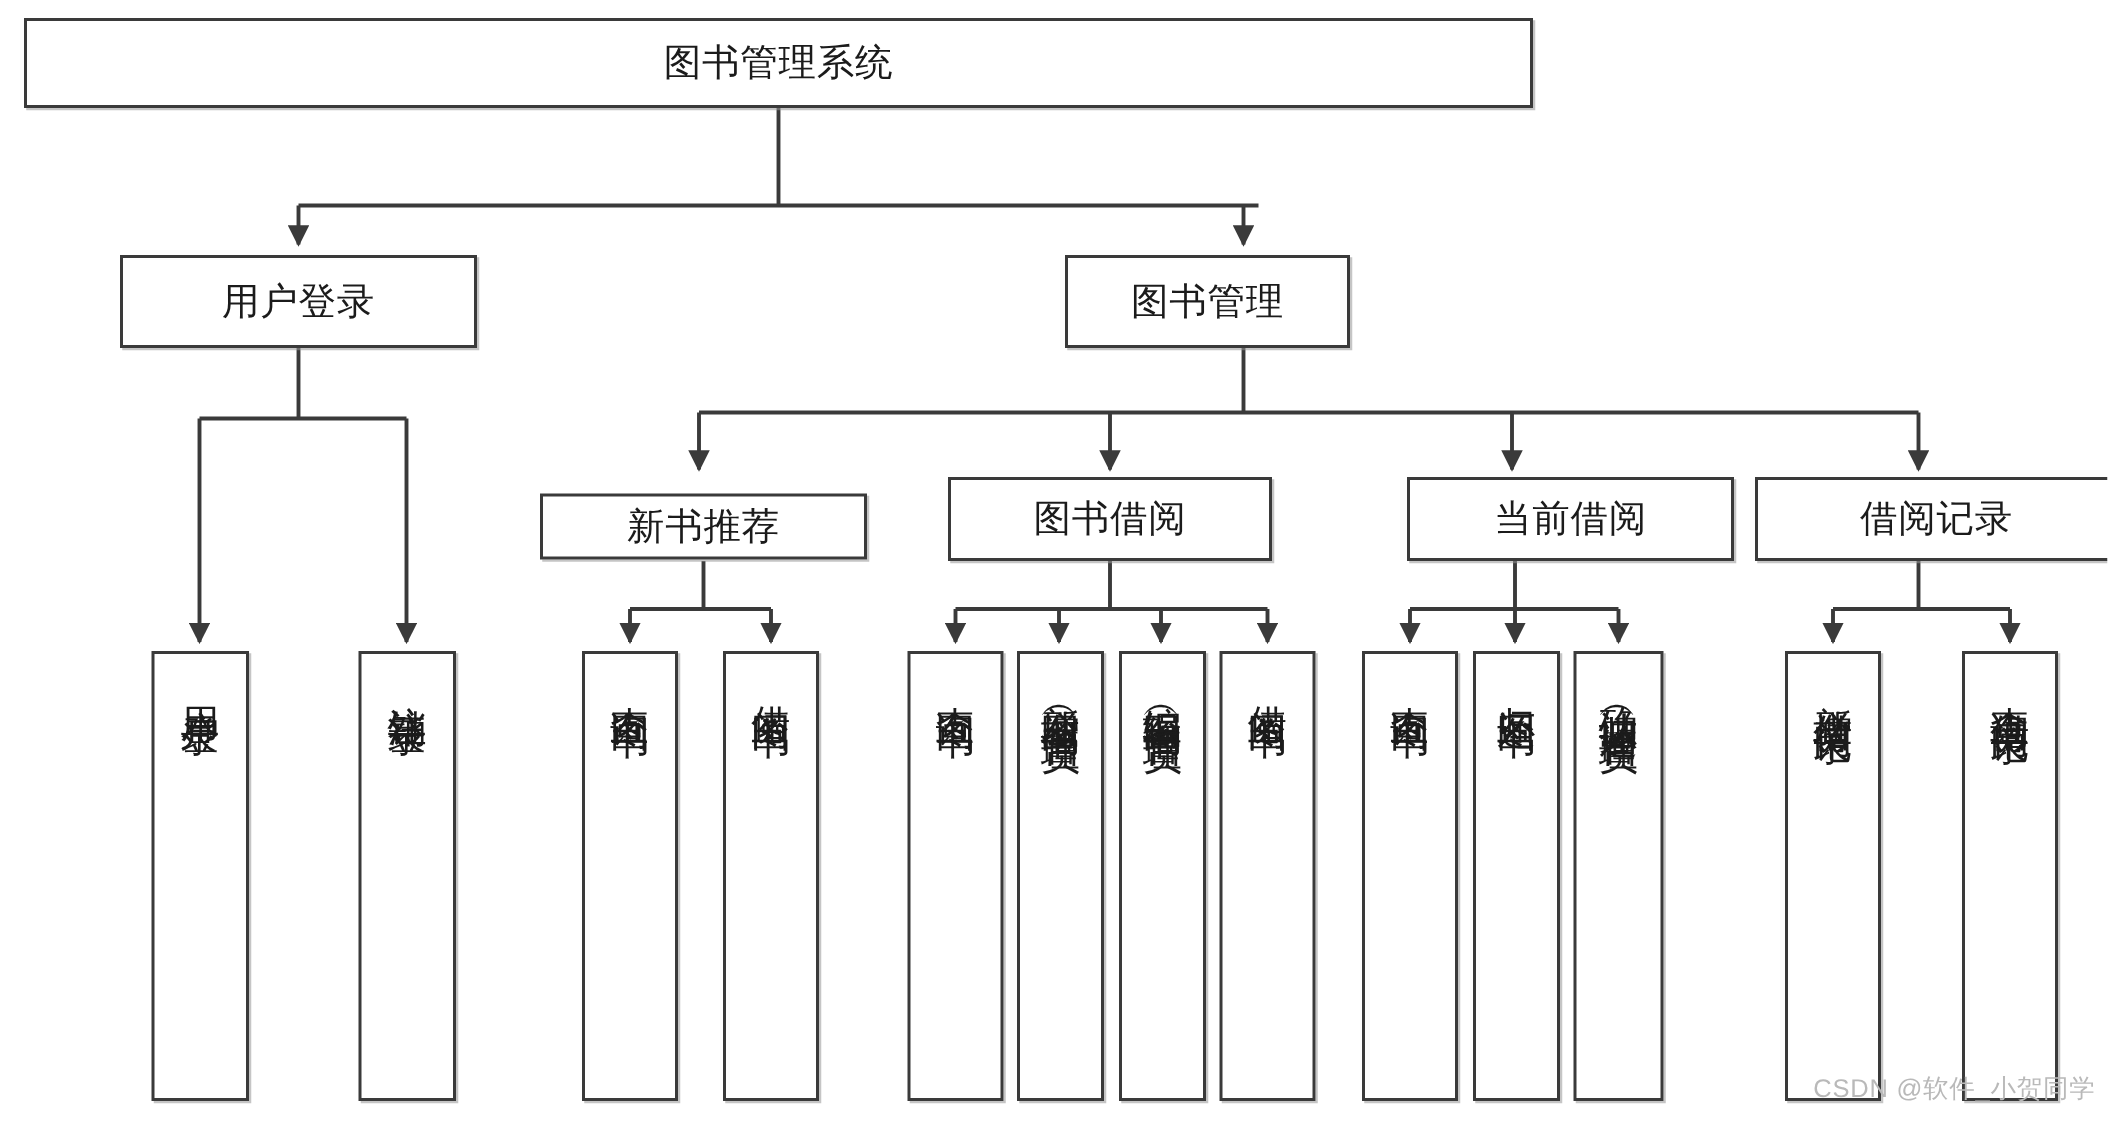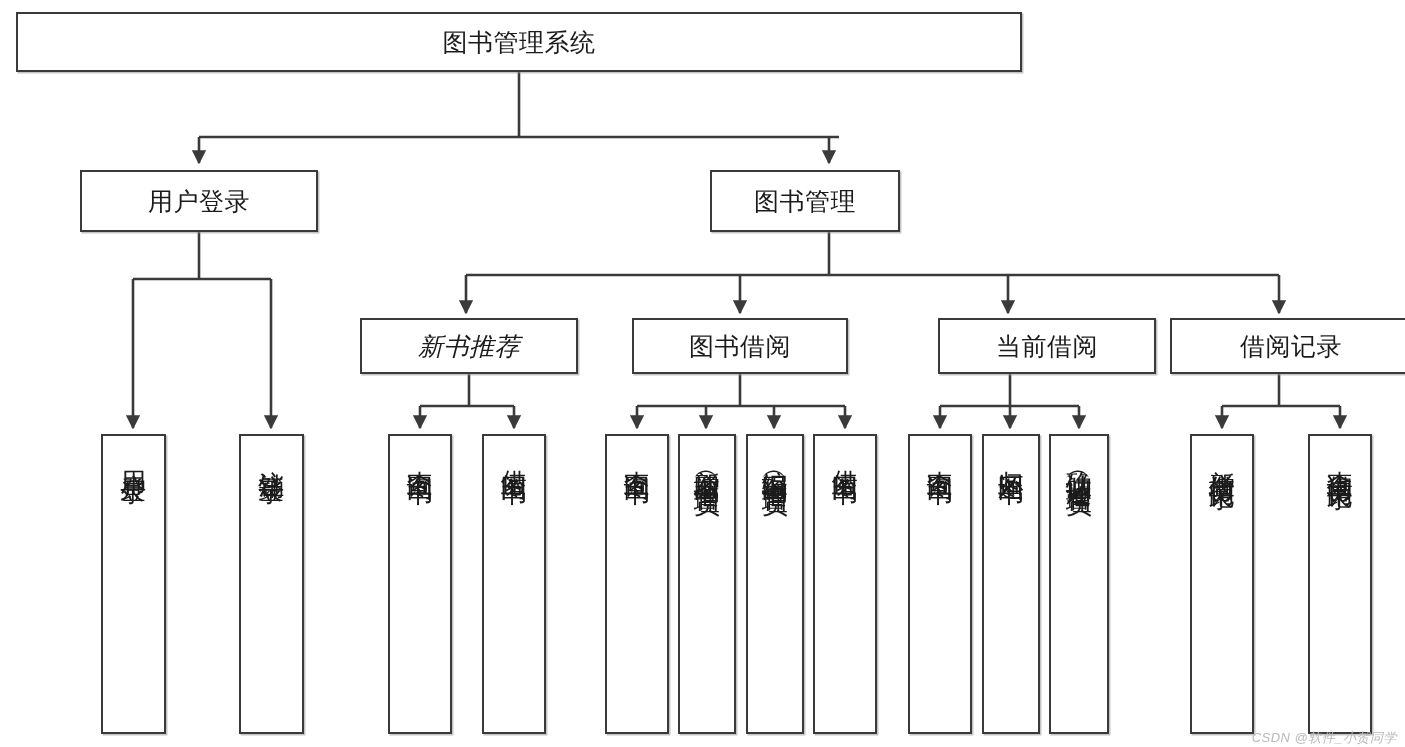--- a/index.html
+++ b/index.html
@@ -55,26 +55,25 @@
     text-orientation: upright;
     font-size: 26px;
     line-height: 1.02;
     letter-spacing: 3px;
     white-space: nowrap;
   }
   .node.root .label { font-size: 25px; }
   .watermark {
     position: absolute;
     right: 8px;
-    bottom: 0;
-    font-size: 13px;
+    bottom: 10px;
+    font-size: 17px;
     color: #b9b9b9;
     white-space: nowrap;
     letter-spacing: 0.5px;
-    font-style: italic;
   }
 </style>
 </head>
 <body>
 
 <div id="canvas">
 
   <svg id="edges" viewBox="0 0 1405 747" width="1405" height="747" xmlns="http://www.w3.org/2000/svg">
     <defs>
       <marker id="arrow" viewBox="0 0 10 10" refX="9" refY="5" markerWidth="5.5" markerHeight="5.5" orient="auto-start-reverse">
@@ -132,21 +131,21 @@
     <span class="label">图书管理系统</span>
   </div>
 
   <div class="node horiz" style="left:80px; top:170px; width:238px; height:62px;">
     <span class="label">用户登录</span>
   </div>
   <div class="node horiz" style="left:710px; top:170px; width:190px; height:62px;">
     <span class="label">图书管理</span>
   </div>
 
-  <div class="node horiz" style="left:360px; top:318px; width:218px; height:56px;font-style:italic;">
+  <div class="node horiz" style="left:360px; top:329px; width:218px; height:44px;">
     <span class="label">新书推荐</span>
   </div>
   <div class="node horiz" style="left:632px; top:318px; width:216px; height:56px;">
     <span class="label">图书借阅</span>
   </div>
   <div class="node horiz" style="left:902px; top:318px; width:218px; height:56px;margin-left:36px;">
     <span class="label">当前借阅</span>
   </div>
   <div class="node horiz" style="left:1170px; top:318px; width:242px; height:56px;">
     <span class="label">借阅记录</span>

